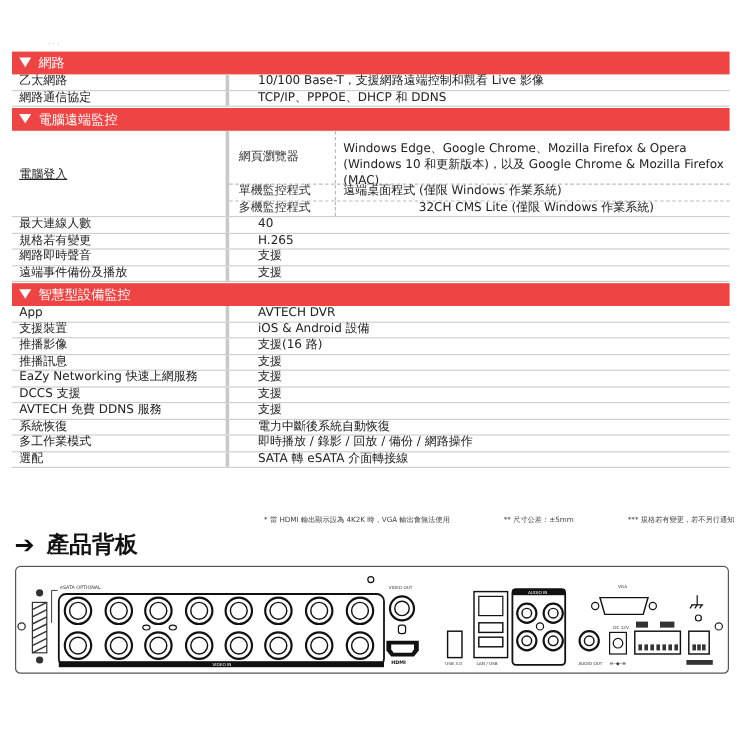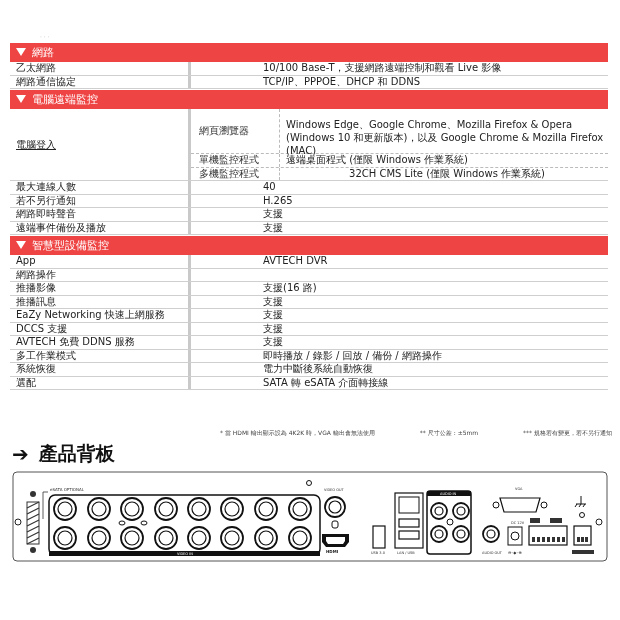--- a/index.html
+++ b/index.html
@@ -4,21 +4,21 @@
 <style>
   html, body { margin:0; padding:0; background:#ffffff; }
   body { width:620px; height:620px; position:relative; overflow:hidden;
          font-family:"DejaVu Sans", "Liberation Sans", sans-serif; color:#222; }
   .spec { position:absolute; left:10px; top:42px; width:598px; }
   .sec-head { background:#ef4444; color:#fff; height:19px; line-height:19px; font-size:11px;
               padding-left:6px; margin-top:1px; }
   .sec-head .tri { display:inline-block; width:0; height:0; border-left:5px solid transparent;
                    border-right:5px solid transparent; border-top:8px solid #fff; margin-right:6px;
                    vertical-align:middle; position:relative; top:-1px; }
-  .row { display:flex; border-bottom:1px solid #cfcfcf; font-size:10px; line-height:12.5px;gap:48px; }
+  .row { display:flex; border-bottom:1px solid #cfcfcf; font-size:10px; line-height:12.5px; }
   .row .k { width:181px; padding-left:6px; box-sizing:border-box; border-right:3px solid #c9c9c9; }
   .row .v { flex:1; padding-left:24px; }
   .sub-wrap { display:flex; border-bottom:1px solid #cfcfcf; font-size:10px; }
   .sub-wrap .k { width:181px; padding-left:6px; box-sizing:border-box; border-right:3px solid #c9c9c9;
                  display:flex; align-items:center;text-decoration:underline; }
   .sub-table { flex:1; }
   .sub-row { display:flex; border-bottom:1px dashed #bbb; line-height:12.5px; }
   .sub-row:last-child { border-bottom:none;text-align:center; }
   .sub-row .sk { width:80px; padding-left:8px; border-right:1px dashed #bbb; display:flex; align-items:center; color:#333; }
   .sub-row .sv { flex:1; padding-left:6px; }
@@ -64,39 +64,40 @@
           <div class="sk">多機監控程式</div>
           <div class="sv">32CH CMS Lite (僅限 Windows 作業系統)</div>
         </div>
     </div>
   </div>
   <div class="row">
       <div class="k">最大連線人數</div>
       <div class="v">40</div>
     </div>
   <div class="row">
-      <div class="k">若不另行通知</div>
+      <div class="k">規格若有變更</div>
       <div class="v">H.265</div>
     </div>
   <div class="row">
       <div class="k">網路即時聲音</div>
       <div class="v">支援</div>
     </div>
   <div class="row">
       <div class="k">遠端事件備份及播放</div>
       <div class="v">支援</div>
     </div>
 
   <div class="sec-head"><span class="tri"></span><span>智慧型設備監控</span></div>
   <div class="row">
       <div class="k">App</div>
       <div class="v">AVTECH DVR</div>
     </div>
   <div class="row">
-      <div class="k">網路操作</div>
+      <div class="k">支援裝置</div>
+      <div class="v">iOS &amp; Android  設備</div>
     </div>
   <div class="row">
       <div class="k">推播影像</div>
       <div class="v">支援(16 路)</div>
     </div>
   <div class="row">
       <div class="k">推播訊息</div>
       <div class="v">支援</div>
     </div>
 
@@ -106,26 +107,26 @@
     </div>
   <div class="row">
       <div class="k">DCCS 支援</div>
       <div class="v">支援</div>
     </div>
   <div class="row">
       <div class="k">AVTECH 免費 DDNS 服務</div>
       <div class="v">支援</div>
     </div>
   <div class="row">
+      <div class="k">系統恢復</div>
+      <div class="v">電力中斷後系統自動恢復</div>
+    </div>
+  <div class="row">
       <div class="k">多工作業模式</div>
       <div class="v">即時播放 / 錄影 / 回放 / 備份 / 網路操作</div>
-    </div>
-  <div class="row">
-      <div class="k">系統恢復</div>
-      <div class="v">電力中斷後系統自動恢復</div>
     </div>
   <div class="row">
       <div class="k">選配</div>
       <div class="v">SATA 轉 eSATA 介面轉接線</div>
     </div>
 </div>
 
 <div class="footnotes">
   <span>* 當 HDMI 輸出顯示設為 4K2K 時，VGA 輸出會無法使用</span>
   <span>** 尺寸公差：±5mm</span>

